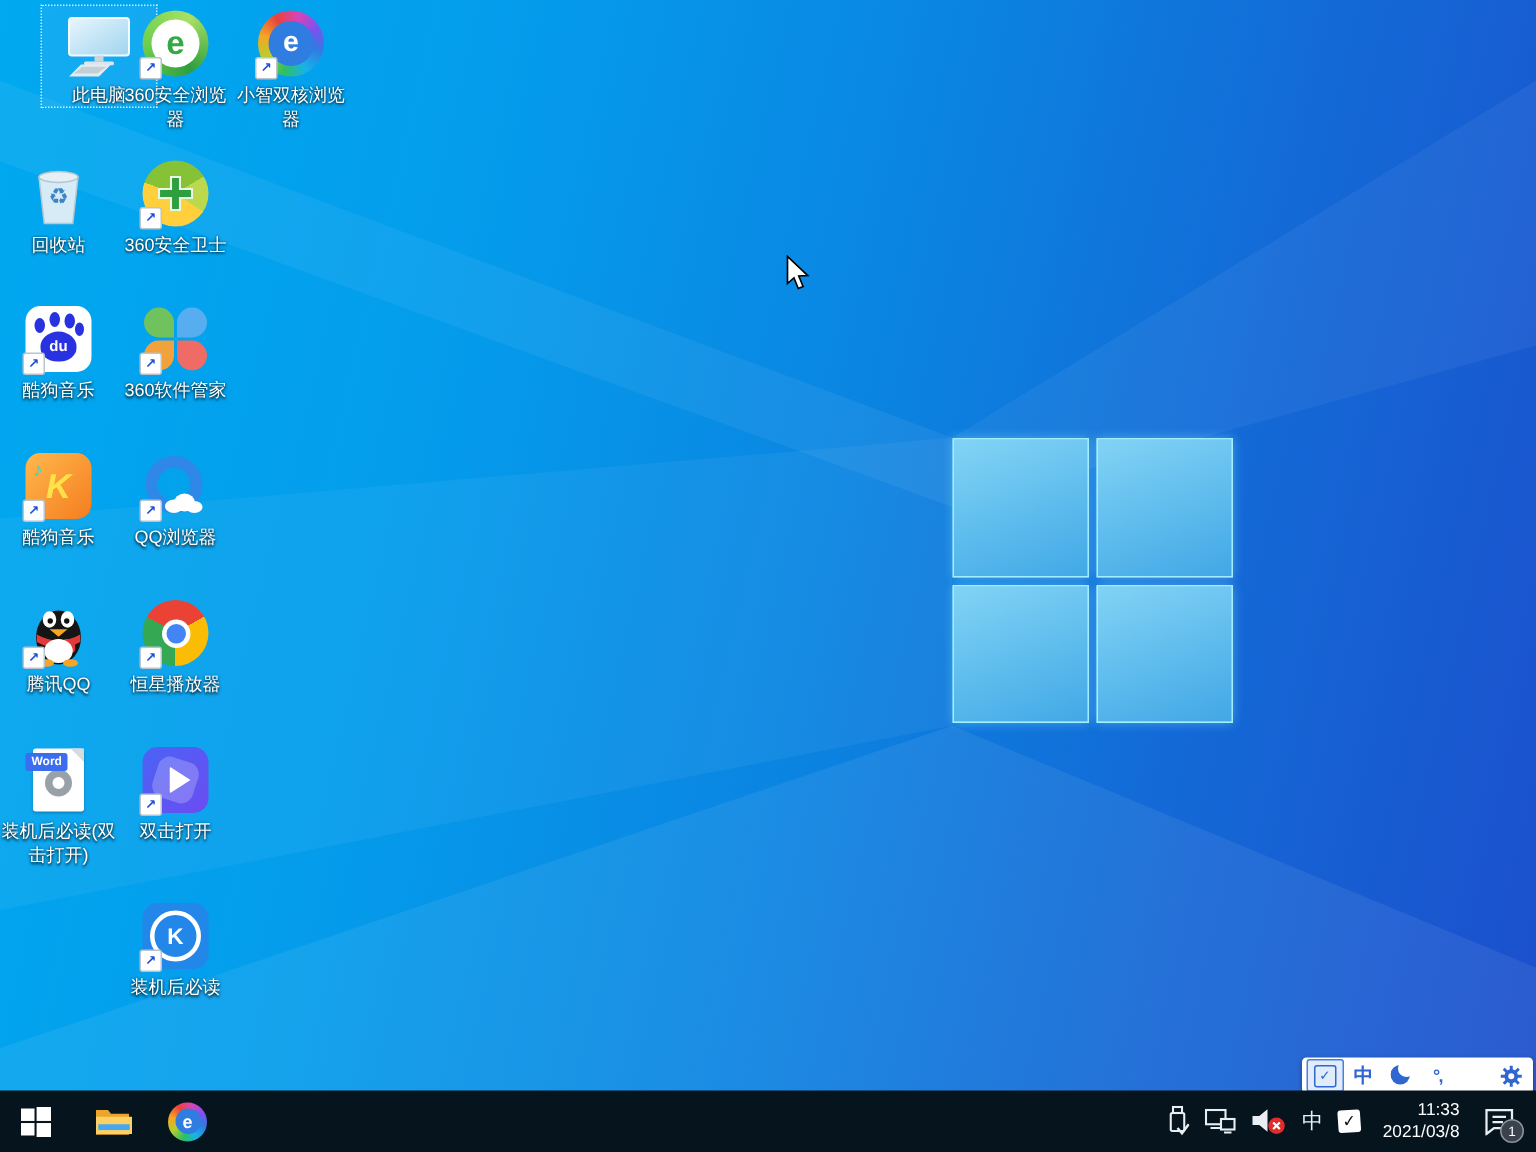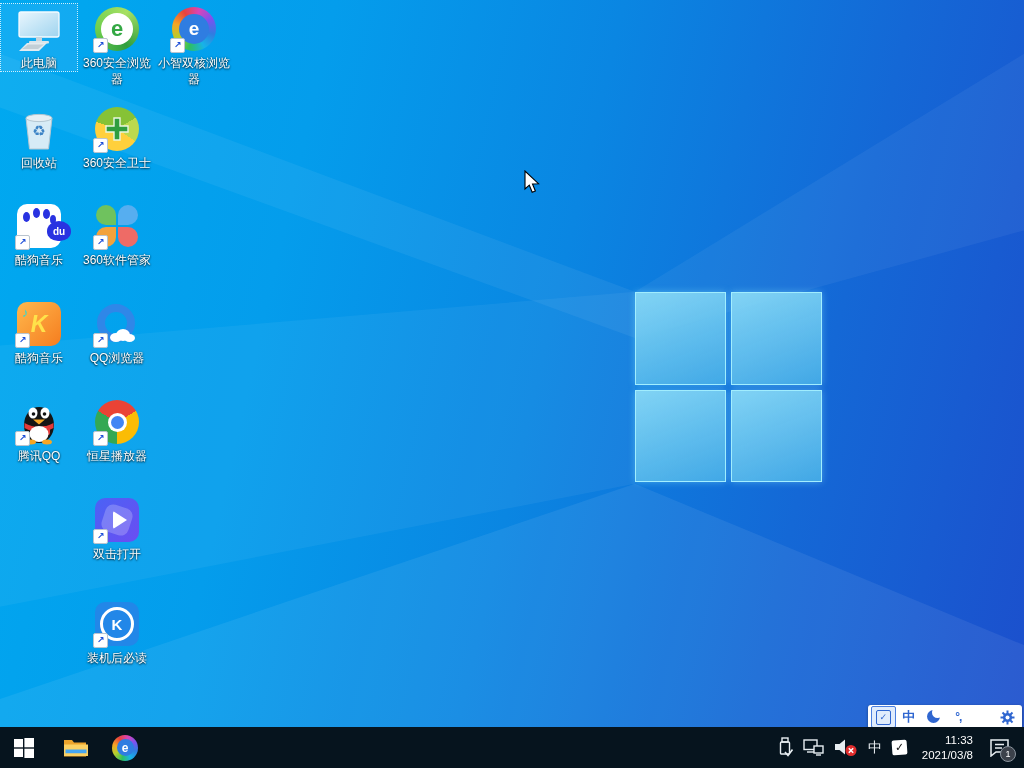--- a/index.html
+++ b/index.html
@@ -12,21 +12,21 @@
   .beam.b1{background:rgba(255,255,255,.06);clip-path:polygon(0 7%,62% 38%,62% 44%,0 14%);}
   .beam.b2{background:rgba(255,255,255,.05);clip-path:polygon(0 45%,62% 38%,62% 63%,0 79%);}
   .beam.b3{background:rgba(255,255,255,.05);clip-path:polygon(62% 38%,100% 7%,100% 30%,62% 44%);}
   .beam.b4{background:rgba(255,255,255,.07);clip-path:polygon(0 100%,0 91%,62% 63%,100% 84%,100% 100%);}
   .winlogo{position:absolute;left:635px;top:292px;width:187px;height:190px;
     display:grid;grid-template-columns:1fr 1fr;grid-template-rows:1fr 1fr;gap:5px;}
   .winlogo .pane{background:linear-gradient(160deg,rgba(135,216,246,.95),rgba(72,176,232,.88));
     border:1.5px solid rgba(165,240,255,.95);box-shadow:0 0 7px rgba(130,225,252,.45);}
   
   .cell{position:absolute;width:76px;display:flex;flex-direction:column;align-items:center;cursor:default;}
-  .cell.selected{outline:1px dotted rgba(255,255,255,.8);background:rgba(130,195,255,.14);}
+  .cell.selected{outline:1px dotted rgba(255,255,255,.8);background:rgba(130,195,255,.14);margin-left:27px;}
   .ico{width:46px;height:46px;position:relative;margin-top:2px;margin-bottom:3px;flex:none;}
   .lbl{font-size:12px;color:#fff;text-align:center;line-height:1.35;max-width:76px;
        text-shadow:0 1px 2px rgba(0,0,0,.8),0 0 2px rgba(0,0,0,.45);}
   .badge-sc{position:absolute;left:-1px;bottom:-1px;width:13px;height:13px;background:#fff;
     border-radius:2px;border:1px solid #b9c4cf;display:flex;align-items:center;justify-content:center;
     font-size:9px;font-weight:bold;color:#1d4ed8;line-height:1;}
   
   .circ{width:44px;height:44px;border-radius:50%;margin:1px;display:flex;align-items:center;justify-content:center;}
   .core{border-radius:50%;display:flex;align-items:center;justify-content:center;font-weight:bold;}
   .rsq{width:44px;height:44px;border-radius:10px;margin:1px;position:relative;overflow:hidden;
@@ -37,21 +37,21 @@
   .rainbow{background:conic-gradient(from -30deg,#e8433d,#d944b8,#7a52f0,#2f7de1,#17b3e8,#2fc05e,#b5cf2e,#f5a623,#e8433d);}
   .rainbow .core{width:30px;height:30px;background:#2f7de1;color:#fff;font-size:19px;}
   .guard{background:conic-gradient(from 210deg,#ffd03c 0 22%,#86c236 22% 58%,#bcd94e 58% 76%,#ffd03c 76% 100%);}
   .chrome{background:conic-gradient(from 60deg,#fbbc05 0 120deg,#34a853 120deg 240deg,#ea4335 240deg 360deg);}
   .chrome .core{width:19px;height:19px;background:#fff;}
   .chrome .core .in{width:13px;height:13px;border-radius:50%;background:#4285f4;}
   .baidu{background:#fff;border-radius:10px;width:44px;height:44px;margin:1px;position:relative;}
   .paw-toe{position:absolute;background:#2932e1;border-radius:50%;}
   .paw-pad{position:absolute;left:10px;top:17px;width:24px;height:20px;background:#2932e1;
     border-radius:50% 50% 46% 46%;display:flex;align-items:center;justify-content:center;
-    color:#fff;font-size:10px;font-weight:bold;margin-left:20px;}
+    color:#fff;font-size:10px;font-weight:bold;}
   .petals{position:relative;width:46px;height:46px;}
   .petal{position:absolute;width:20px;height:20px;}
   .qqb-ring{width:38px;height:38px;border-radius:50%;margin:3px;
     border:8px solid #2f87e8;box-sizing:border-box;
     background:transparent;position:relative;}
   .cloud{position:absolute;background:#fff;border-radius:50%;}
   .kuwo{background:linear-gradient(135deg,#ffb84d,#f57d1f);}
   .kuwo .k{color:#ffe24a;font-size:23px;font-weight:bold;font-style:italic;}
   .kuwo .note{position:absolute;left:5px;top:3px;color:#35d8cf;font-size:13px;font-weight:bold;}
   .star{background:linear-gradient(135deg,#4a63f5,#6b4df2);}
@@ -253,20 +253,30 @@
       <div class="circ chrome">
           <div class="core">
             <div class="in"></div>
           </div>
         </div>
       <div class="badge-sc">↗</div>
     </div>
     <div class="lbl">恒星播放器</div>
   </div>
 
+  <div class="cell" style="left:1px;top:495px;">
+    <div class="ico">
+      <div class="doc">
+        <span class="fold"></span>
+        <span class="ring"></span>
+        <span class="tag">Word</span>
+      </div>
+    </div>
+    <div class="lbl">装机后必读(双击打开)</div>
+  </div>
 
   <div class="cell" style="left:79px;top:495px;">
     <div class="ico">
       <div class="rsq star">
         <span class="halo"></span>
         <span class="tri"></span>
       </div>
       <div class="badge-sc">↗</div>
     </div>
     <div class="lbl">双击打开</div>

